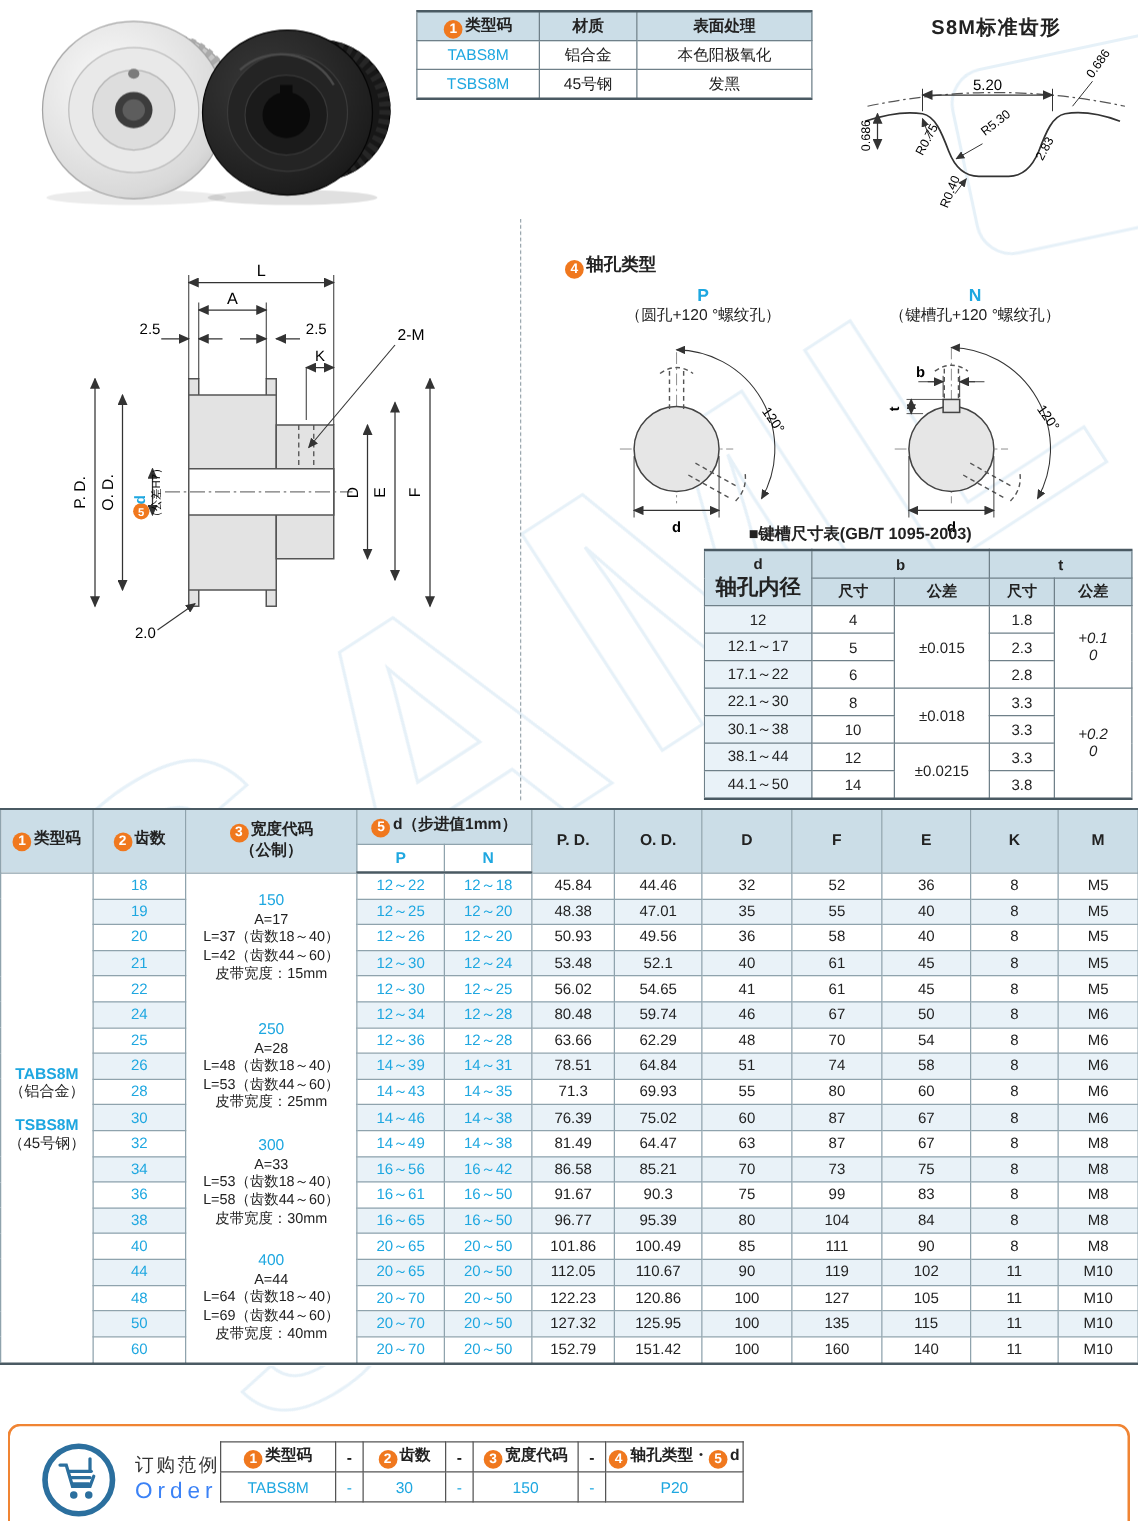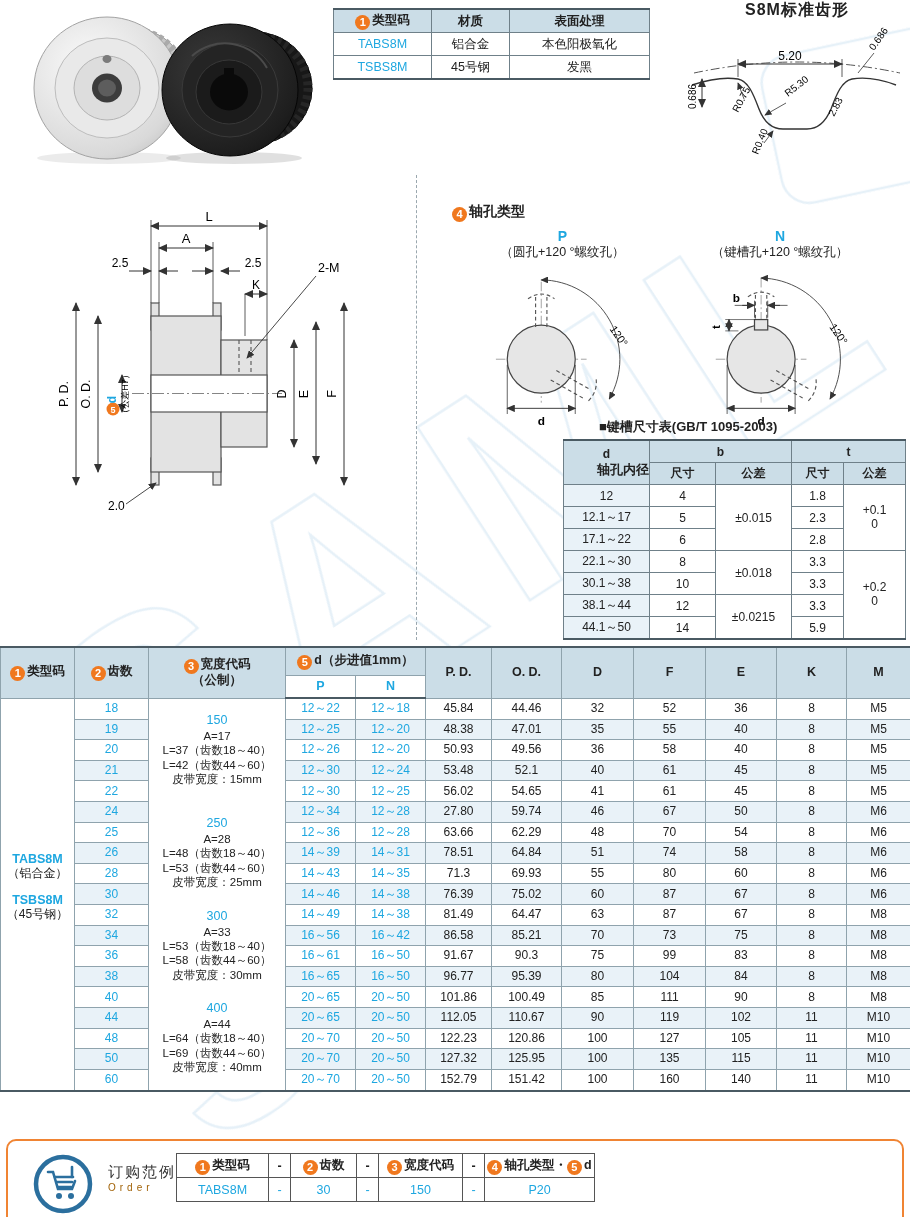--- a/index.html
+++ b/index.html
@@ -30,24 +30,24 @@
   
   .sh-title{font-size:14px;font-weight:bold;}
   .sh-label{font-size:14px;font-weight:bold;text-align:center;}
   .sh-desc{font-size:12.5px;text-align:center;}
 
   
   .ks-title{font-size:13px;font-weight:bold;margin-left:36px;}
   .ks-table{border-collapse:collapse;table-layout:fixed;font-size:12px;background:#fff;margin-top:3px;}
   .ks-table th,.ks-table td{border:1px solid #6f8089;text-align:center;padding:0;height:21px;}
   .ks-table th{background:#cbdde7;font-weight:bold;}
-  .ks-table .dhead .sub{font-size:13px;font-weight:bold;text-align:right;}
+  .ks-table .dhead .sub{font-size:17px;font-weight:bold;}
   .ks-table .dcell{background:#e9f2f8;}
   .ks-table{border-top:2px solid #4a5a63;border-bottom:2px solid #4a5a63;}
-  .ttol div{line-height:1.15;}
+  .ttol div{line-height:1.15;font-style:italic;}
 
   
   .main-table{border-collapse:collapse;table-layout:fixed;width:910px;font-size:12px;background:#fff;}
   .main-table th,.main-table td{border:1px solid #8fa3ad;text-align:center;padding:0;line-height:1.1;}
   .main-table{border-top:2px solid #4a5a63;border-bottom:2px solid #4a5a63;}
   .main-table tr.h1 th{background:#cbdde7;height:27px;font-size:12.5px;}
   .main-table tr.h2 th{background:#fff;height:21px;color:#1ea7e0;font-size:12.5px;}
   .main-table tr.h2 th{border-bottom:2px solid #4a5a63;}
   .main-table tbody td{height:19.6px;}
   .main-table tbody tr:nth-child(even) td{background:#e9f2f8;}
@@ -57,21 +57,21 @@
   .wg{display:flex;flex-direction:column;justify-content:center;font-size:11.5px;line-height:1.25;}
   .wg .wcode{color:#1ea7e0;font-size:12.5px;}
 
   
   .notes{font-size:12.5px;white-space:nowrap;}
   .notes .note{margin-right:26px;}
 
   
   .order-box{border:2px solid #f08433;border-radius:10px;}
   .order-title1{font-size:15px;letter-spacing:2px;color:#333;}
-  .order-title2{font-size:10px;letter-spacing:4px;color:#a16207;}
+  .order-title2{font-size:18px;letter-spacing:4px;color:#3b82f6;}
   .order-table{border-collapse:collapse;table-layout:fixed;font-size:12.5px;background:#fff;}
   .order-table th,.order-table td{border:1px solid #555;text-align:center;height:23px;padding:0 2px;}
   .order-table th{font-weight:bold;background:#fff;}
   .order-note{font-size:12.5px;margin-top:6px;}
 
   .vdash{border-left:1px dashed #9aa7ae;width:0;}
 </style>
 </head>
 <body>
 
@@ -140,21 +140,21 @@
       <td>本色阳极氧化</td>
     </tr>
     <tr>
       <td class="cyan">TSBS8M</td>
       <td>45号钢</td>
       <td>发黑</td>
     </tr>
   </tbody>
     </table>
 
-  <div class="abs" style="left:688px;top:0;width:218px">
+  <div class="abs" style="left:688px;top:12px;width:218px">
     <div class="tooth-title">S8M标准齿形</div>
     <svg width="218" height="140" viewBox="0 0 218 140">
       <defs>
           <marker id="ar" markerWidth="9" markerHeight="8" refX="8" refY="4" orient="auto-start-reverse">
             <path d="M0,0L9,4L0,8z" fill="#333"></path>
           </marker>
         </defs>
       <path d="M6,52 Q109,30 212,52" fill="none" stroke="#555" stroke-width="1" stroke-dasharray="9 3 2 3"></path>
       <path d="M4,64 C22,58 38,56 50,58 C60,60 65,72 71,88 C76,101 84,108 95,108 L119,108 C130,108 138,100 143,88 C149,72 154,60 164,58 C176,56 192,58 208,64" fill="none" stroke="#333" stroke-width="1.4"></path>
       <line x1="50" y1="56" x2="50" y2="38" stroke="#333" stroke-width="0.8"></line>
@@ -364,21 +364,21 @@
           </tr>
         <tr>
             <td class="dcell">38.1～44</td>
             <td>12</td>
             <td rowspan="2">±0.0215</td>
             <td>3.3</td>
           </tr>
         <tr>
             <td class="dcell">44.1～50</td>
             <td>14</td>
-            <td>5.9</td>
+            <td>3.8</td>
           </tr>
       </tbody>
     </table>
   </div>
 
   <table class="main-table abs" style="left:0;top:646px">
     <colgroup>
       <col style="width:74px">
         <col style="width:74px">
         <col style="width:137px">
@@ -512,21 +512,21 @@
           <td>41</td>
           <td>61</td>
           <td>45</td>
           <td>8</td>
           <td>M5</td>
         </tr>
         <tr>
           <td class="cyan">24</td>
           <td class="cyan">12～34</td>
           <td class="cyan">12～28</td>
-          <td>27.80</td>
+          <td>80.48</td>
           <td>59.74</td>
           <td>46</td>
           <td>67</td>
           <td>50</td>
           <td>8</td>
           <td>M6</td>
         </tr>
         <tr>
           <td class="cyan">25</td>
           <td class="cyan">12～36</td>

